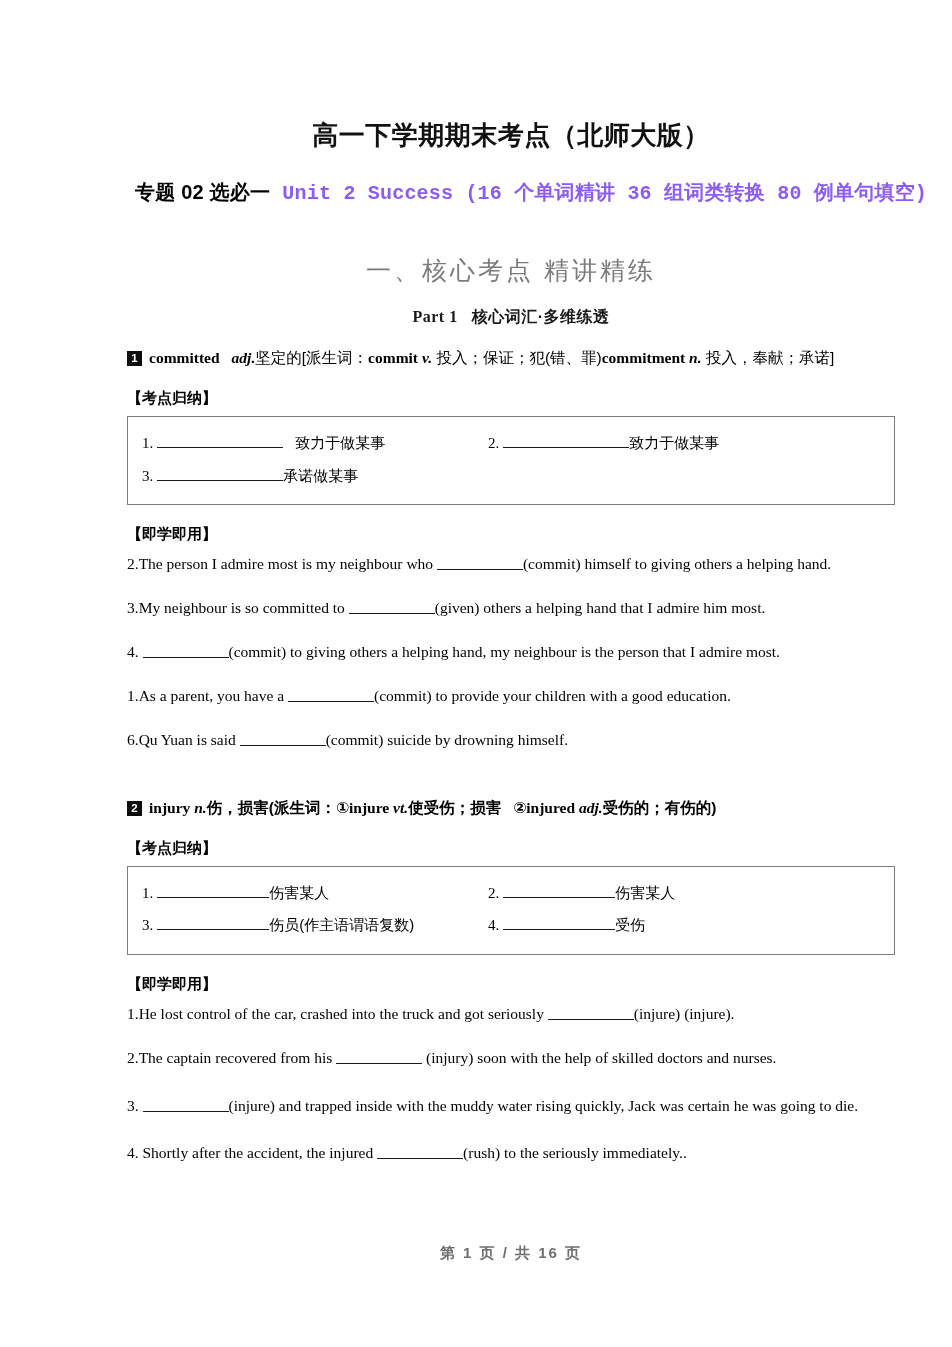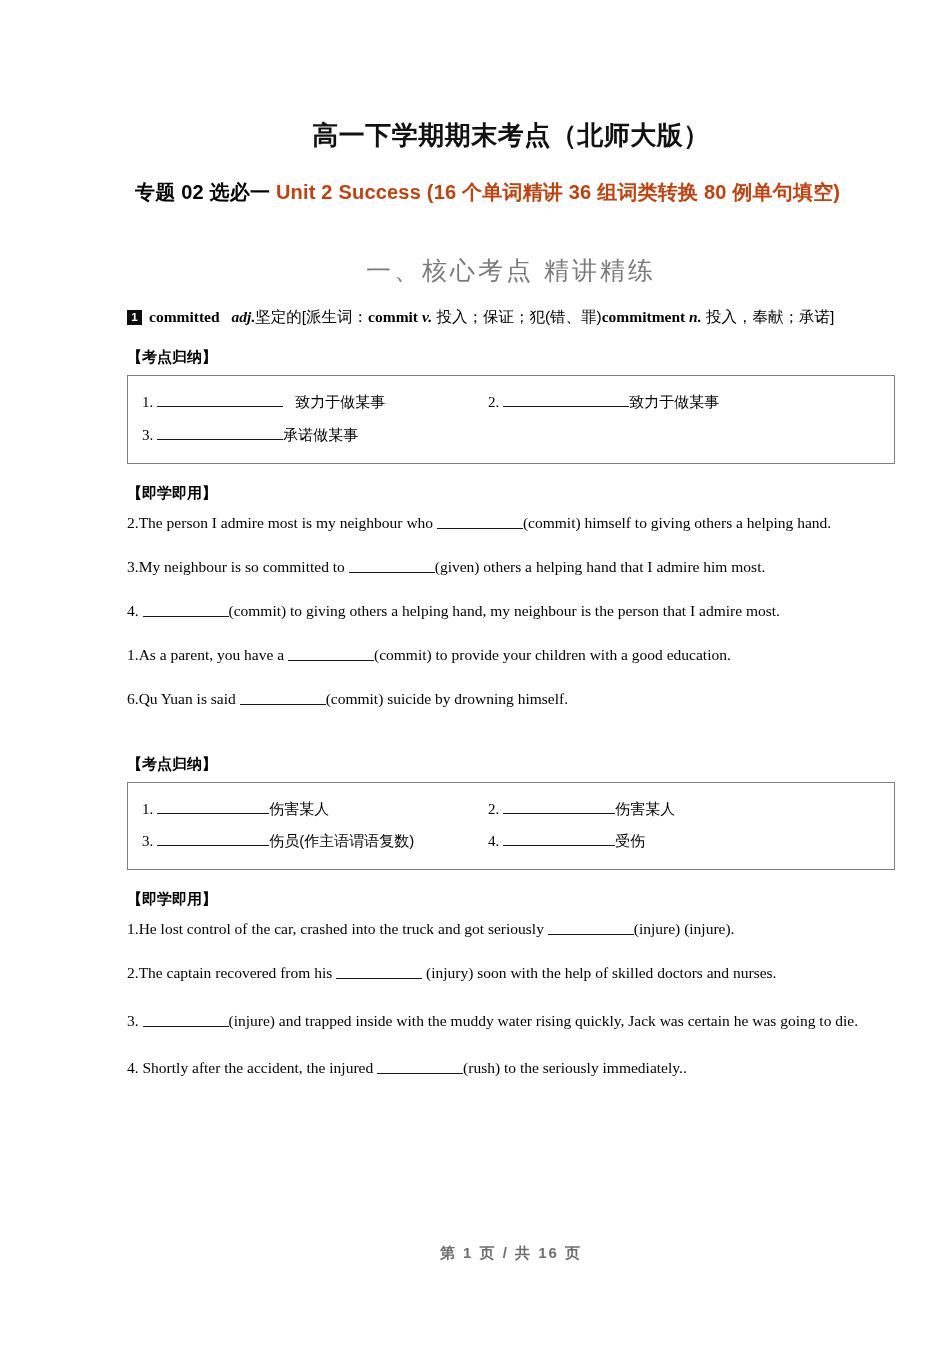--- a/index.html
+++ b/index.html
@@ -45,22 +45,22 @@
     padding-left: 8px;
     white-space: nowrap;
     letter-spacing: 0.2px;
   }
   .doc-subtitle .lead {
     color: #000;
     font-family: "Liberation Sans", "DejaVu Sans", sans-serif;
     font-weight: bold;
   }
   .doc-subtitle .rest {
-    color: #c2410c;
-    font-family: Liberation Sans, sans-serif;
+    color: #8b5cf6;
+    font-family: Liberation Mono, monospace;
     font-weight: bold;
   }
 
   .section-title {
     text-align: center;
     font-family: "Liberation Sans", "DejaVu Sans", sans-serif;
     font-size: 25px;
     font-weight: normal;
     color: #7b7b7b;
     letter-spacing: 3px;
@@ -184,20 +184,23 @@
 <div class="page">
 
   <h1 class="doc-title">高一下学期期末考点（北师大版）</h1>
 
   <div class="doc-subtitle">
     <span class="lead">专题 02 选必一</span><span class="rest"> Unit 2 Success (16 个单词精讲 36 组词类转换 80 例单句填空)</span>
   </div>
 
   <h2 class="section-title">一、核心考点 精讲精练</h2>
 
+  <div class="part-title">
+    <span class="pt-en">Part 1</span><span class="pt-cn">核心词汇·多维练透</span>
+  </div>
 
   <div class="entry">
 
     <div class="entry-head">
       <span class="num-badge">1</span><span class="word">committed</span><span class="gap-sp"></span><span class="pos">adj.</span><span class="cn">坚定的</span><span class="cn">[派生词：</span><span class="word">commit</span>&nbsp;<span class="pos">v.</span><span class="cn"> 投入；保证；犯(错、罪)</span><span class="word">commitment</span>&nbsp;<span class="pos">n.</span><span class="cn"> 投入，奉献；承诺]</span>
     </div>
 
     <div class="tag-label">【考点归纳】</div>
 
     <div class="box">
@@ -228,20 +231,23 @@
 
     <p class="q"><span>2.The person I admire most is my neighbour who </span><span class="ib"></span><span>(commit) himself to giving others a helping hand.</span></p>
     <p class="q"><span>3.My neighbour is so committed to </span><span class="ib"></span><span>(given) others a helping hand that I admire him most.</span></p>
     <p class="q"><span>4. </span><span class="ib"></span><span>(commit) to giving others a helping hand, my neighbour is the person that I admire most.</span></p>
     <p class="q"><span>1.As a parent, you have a </span><span class="ib"></span><span>(commit) to provide your children with a good education.</span></p>
     <p class="q"><span>6.Qu Yuan is said </span><span class="ib"></span><span>(commit) suicide by drowning himself.</span></p>
   </div>
 
   <div class="entry" style="margin-top:44px;">
 
+    <div class="entry-head">
+      <span class="num-badge">2</span><span class="word">injury</span>&nbsp;<span class="pos">n.</span><span class="cnb">伤，损害(派生词：①</span><span class="word">injure</span>&nbsp;<span class="pos">vt.</span><span class="cnb">使受伤；损害</span><span class="gap-sp"></span><span class="cnb">②</span><span class="word">injured</span>&nbsp;<span class="pos">adj.</span><span class="cnb">受伤的；有伤的)</span>
+    </div>
 
     <div class="tag-label">【考点归纳】</div>
 
     <div class="box">
       <div class="box-row">
         <span class="box-cell col1">
           <span class="idx">1.</span>
             <span class="blank bl-md"></span>
             <span class="box-txt">伤害某人</span>
         </span>

